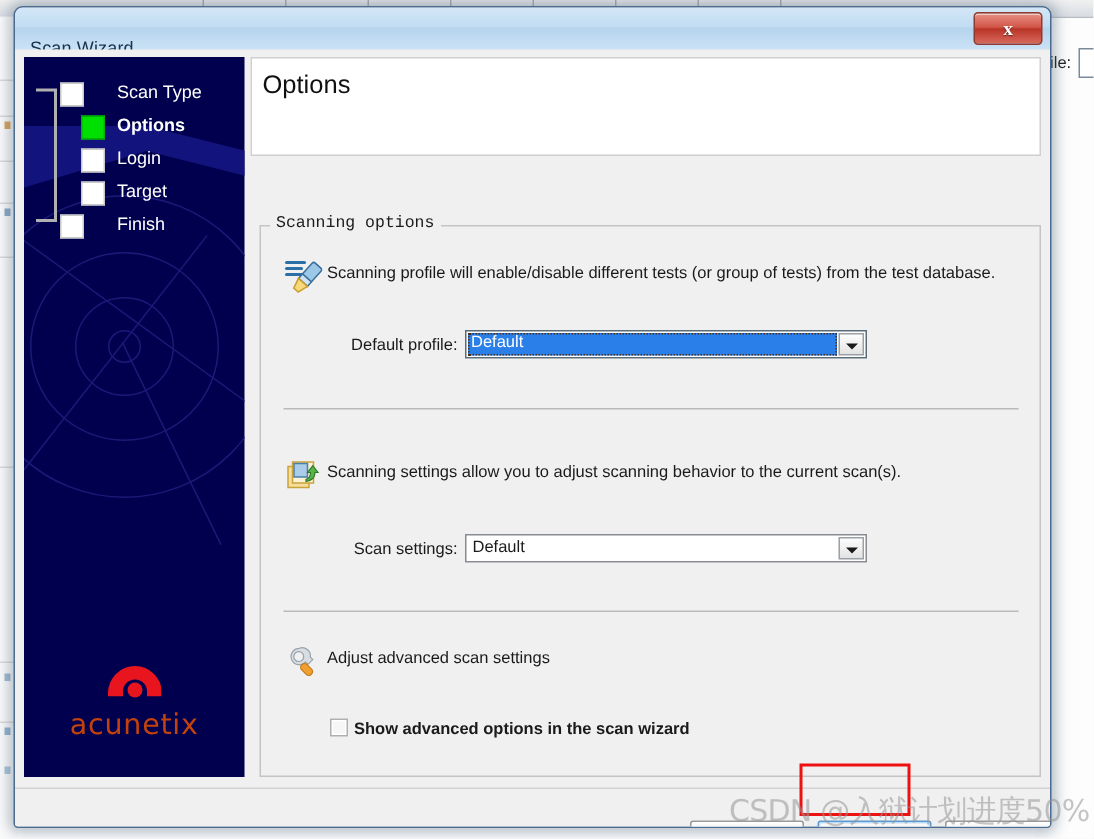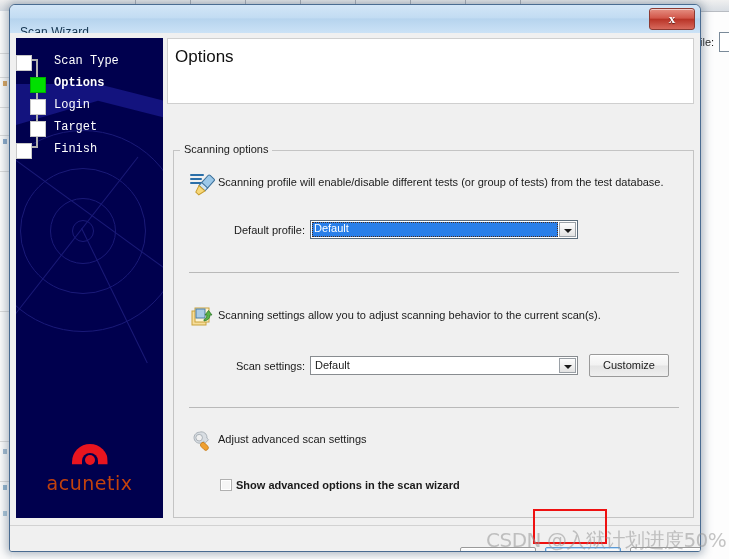--- a/index.html
+++ b/index.html
@@ -142,23 +142,22 @@
     border-radius: 50%;
   }
   .radar-line {
     position: absolute;
     background: #1a1a78;
     height: 1px;
     transform-origin: 0 0;
   }
   #steps {
     position: absolute;
-    left: 8px; top: 14px;
+    left: 32px; top: 14px;
     width: 130px;
-    font-family: Liberation Mono, monospace;
   }
   .step {
     position: relative;
     height: 22px;
   }
   .step-box {
     position: absolute;
     left: 0; top: 3px;
     width: 14px; height: 14px;
     background: #ffffff;
@@ -252,20 +251,21 @@
     box-sizing: border-box;
     background: #f0f0f0;
   }
   #group-legend {
     position: absolute;
     left: 170px; top: 110px;
     padding: 0 4px;
     background: #f0f0f0;
     font-size: 11px;
     color: #1a1a1a;
+    font-family: Liberation Mono, monospace;
   }
 
   .sect-desc {
     position: absolute;
     font-size: 11px;
     color: #1a1a1a;
     white-space: nowrap;
   }
   .field-label {
     position: absolute;
@@ -539,21 +539,20 @@
       <rect x="6" y="4" width="9" height="9" fill="#a9cce8" stroke="#4b7fa8" stroke-width="1"></rect>
       <path d="M14 16 q6 -1 6 -6 l2 0 -3.5 -4.5 -3.5 4.5 2 0 q0 4 -3 4.5 z" fill="#59b34a" stroke="#2f7a28" stroke-width="0.8"></path>
     </svg>
     <div class="sect-desc" style="left:208px;top:276px;">Scanning settings allow you to adjust scanning behavior to the current scan(s).</div>
 
     <div class="field-label" style="left:180px;top:327px;width:115px;">Scan settings:</div>
     <div class="combo" style="left:300px;top:323px;width:268px;">
       <div class="val">Default</div>
       <div class="arrow-btn"></div>
     </div>
-    <div class="btn" style="left:579px;top:321px;width:80px;">Customize</div>
 
     <div class="hr" style="left:179px;top:374px;width:490px;"></div>
 
     <svg class="ico" style="left:180px;top:396px" width="24" height="24" viewBox="0 0 24 24">
       <path d="M9.5 3.2 a5.5 5.5 0 1 0 4.2 9.1 l1.6 1.6 3.2 -3.2 -1.6 -1.6 A5.5 5.5 0 0 0 9.5 3.2 z
                M9.2 5.4 a3.3 3.3 0 1 1 -0.1 6.6 3.3 3.3 0 0 1 0.1 -6.6 z" fill="#d8dde2" stroke="#9aa3ab" stroke-width="0.8"></path>
       <rect x="13" y="12.4" width="9" height="5" rx="2.4" transform="rotate(45 13 12.4)" fill="#f0a030" stroke="#c47a16" stroke-width="0.8"></rect>
     </svg>
     <div class="sect-desc" style="left:208px;top:400px;">Adjust advanced scan settings</div>
 

